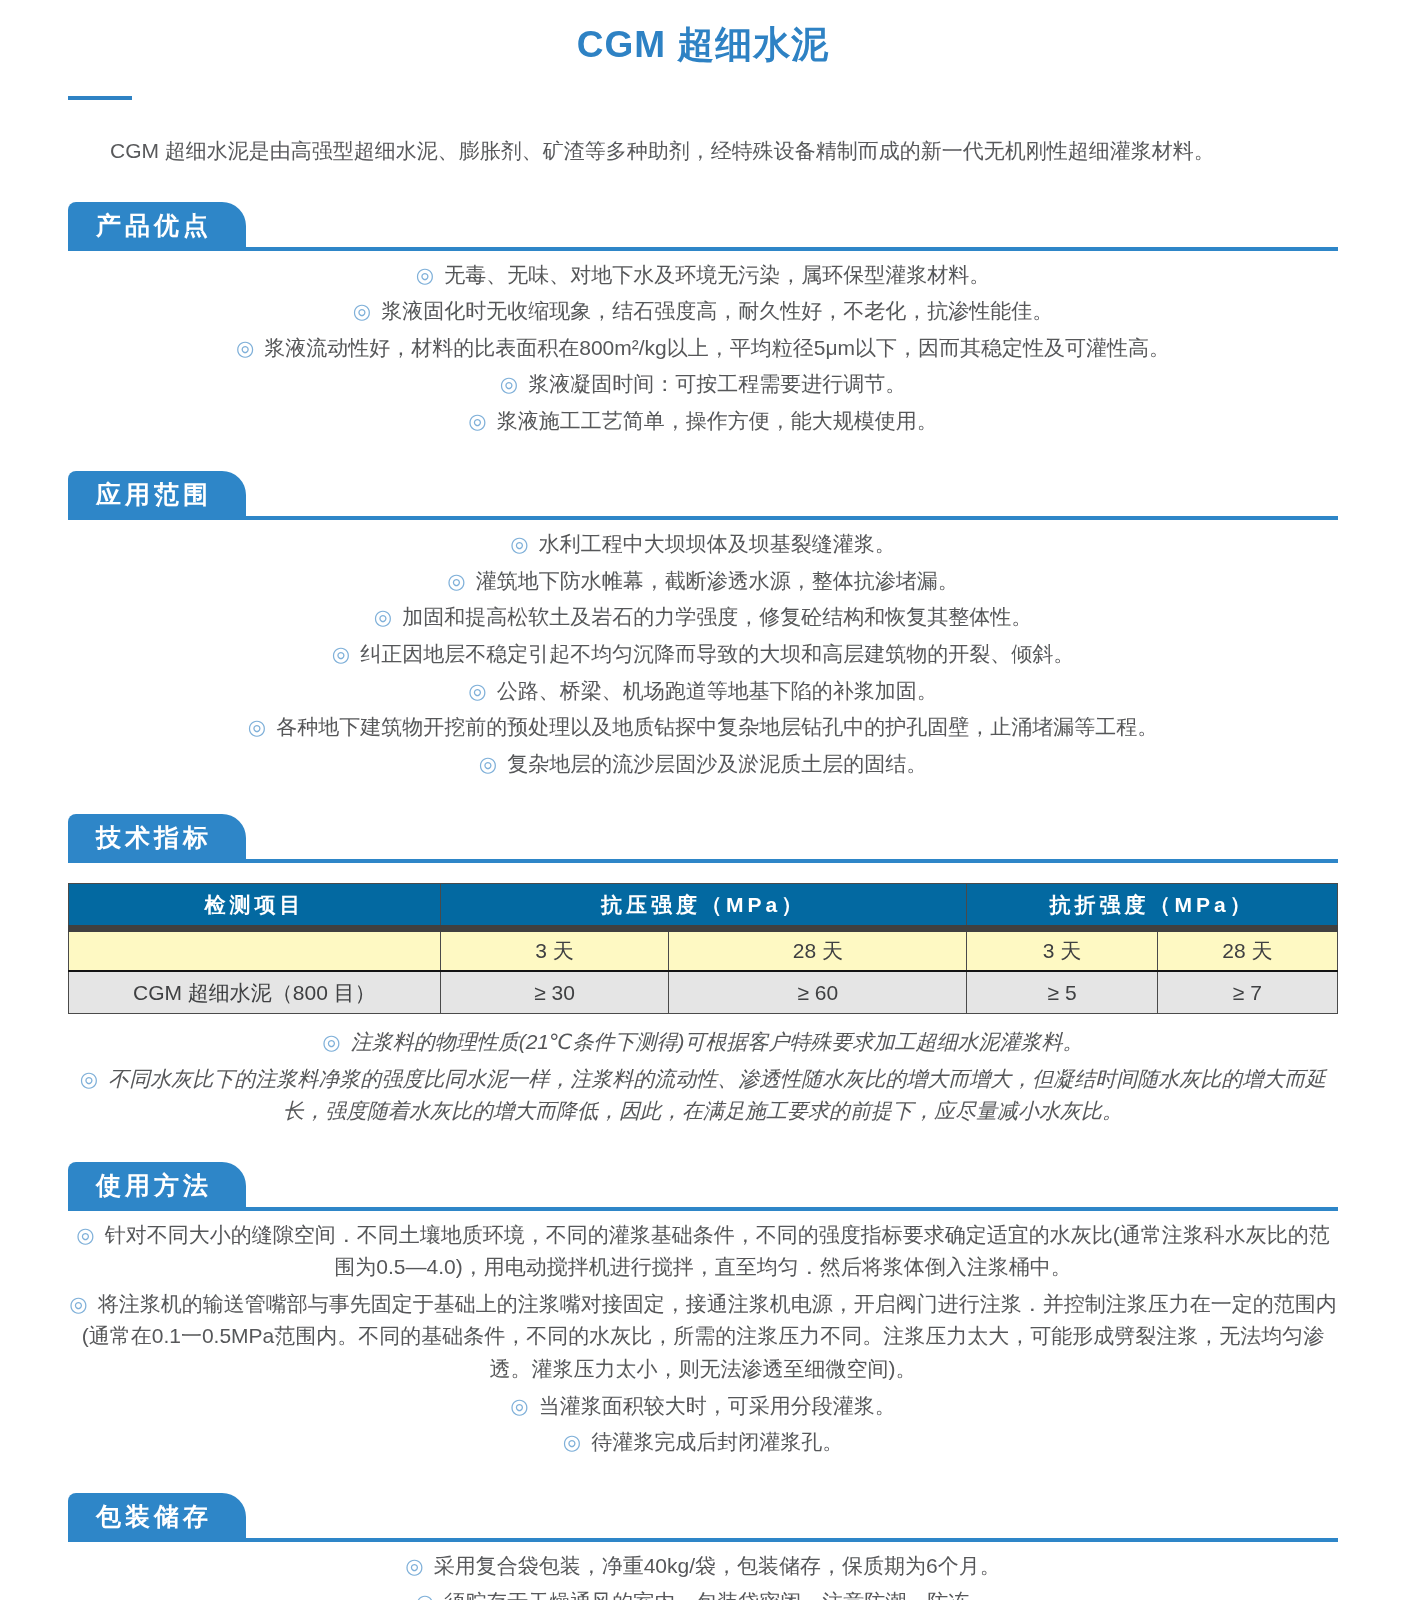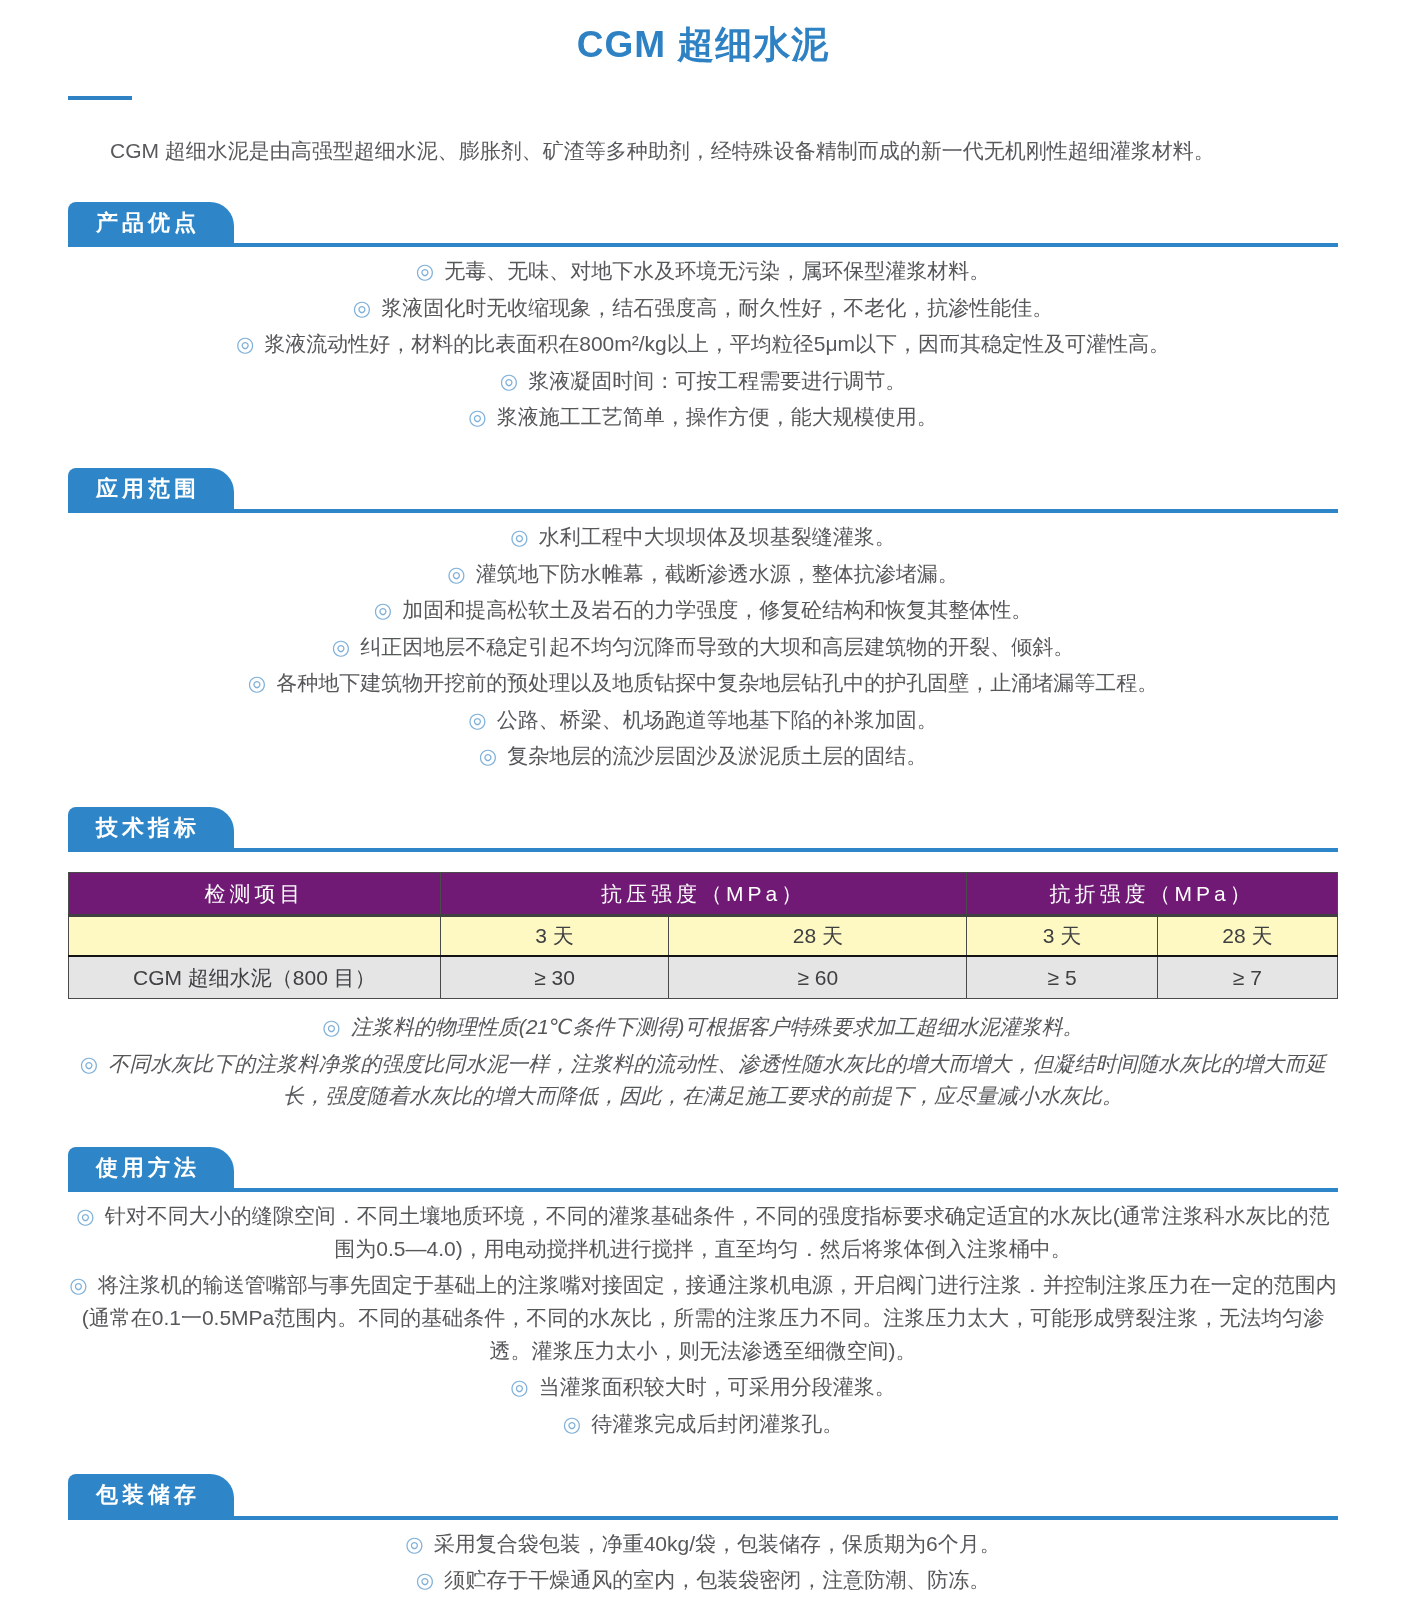--- a/index.html
+++ b/index.html
@@ -19,43 +19,43 @@
   .intro{
     font-size:21px;line-height:1.6;margin:34px 0 12px 0;
     text-indent:2em;color:#58595b;
   }
 
   
   .section{margin-top:34px;}
   .section-bar{border-bottom:4px solid #2e86c8;line-height:0;}
   .section-tab{
     display:inline-block;background:#2e86c8;color:#ffffff;
-    font-size:22px;font-weight:bold;letter-spacing:4px;
+    font-size:25px;font-weight:bold;letter-spacing:4px;
     padding:8px 34px 7px 28px;border-radius:8px 24px 0 0;
     line-height:1.2;vertical-align:bottom;
   }
 
   
   .bullets{margin-top:8px;}
   .bullet{
     margin:4px 0;font-size:21px;line-height:1.55;color:#565759;text-align:center;
   }
   .dot{color:#7fb0d9;margin-right:10px;}
 
   
   .spec-table{
     width:100%;border-collapse:collapse;margin-top:20px;
     table-layout:fixed;font-size:21px;color:#3f4042;
   }
   .spec-table th,.spec-table td{
     border:1px solid #4a4a4a;text-align:center;padding:0;
   }
   .spec-table thead th{
-    background:#701a75;color:#ffffff;font-weight:normal;
-    letter-spacing:4px;height:41px;border-bottom:3px solid #404040;
+    background:#0369a1;color:#ffffff;font-weight:bold;
+    letter-spacing:4px;height:41px;border-bottom:7px solid #404040;
   }
   .spec-table .subrow td{
     background:#fef9c3;height:38px;border-bottom:2px solid #141414;
   }
   .spec-table .datarow td{height:41px;background:#e5e5e5;}
 
   .after-table{margin-top:12px;font-style:italic;}
 </style>
 </head>
 <body>
@@ -82,22 +82,22 @@
 
   <div class="section">
     <div class="section-bar">
       <span class="section-tab">应用范围</span>
     </div>
     <div class="bullets">
       <p class="bullet"><span class="dot">◎</span><span>水利工程中大坝坝体及坝基裂缝灌浆。</span></p>
       <p class="bullet"><span class="dot">◎</span><span>灌筑地下防水帷幕，截断渗透水源，整体抗渗堵漏。</span></p>
       <p class="bullet"><span class="dot">◎</span><span>加固和提高松软土及岩石的力学强度，修复砼结构和恢复其整体性。</span></p>
       <p class="bullet"><span class="dot">◎</span><span>纠正因地层不稳定引起不均匀沉降而导致的大坝和高层建筑物的开裂、倾斜。</span></p>
+      <p class="bullet"><span class="dot">◎</span><span>公路、桥梁、机场跑道等地基下陷的补浆加固。</span></p>
       <p class="bullet"><span class="dot">◎</span><span>各种地下建筑物开挖前的预处理以及地质钻探中复杂地层钻孔中的护孔固壁，止涌堵漏等工程。</span></p>
-      <p class="bullet"><span class="dot">◎</span><span>公路、桥梁、机场跑道等地基下陷的补浆加固。</span></p>
       <p class="bullet"><span class="dot">◎</span><span>复杂地层的流沙层固沙及淤泥质土层的固结。</span></p>
     </div>
   </div>
 
   <div class="section">
     <div class="section-bar">
       <span class="section-tab">技术指标</span>
     </div>
 
     <table class="spec-table">

